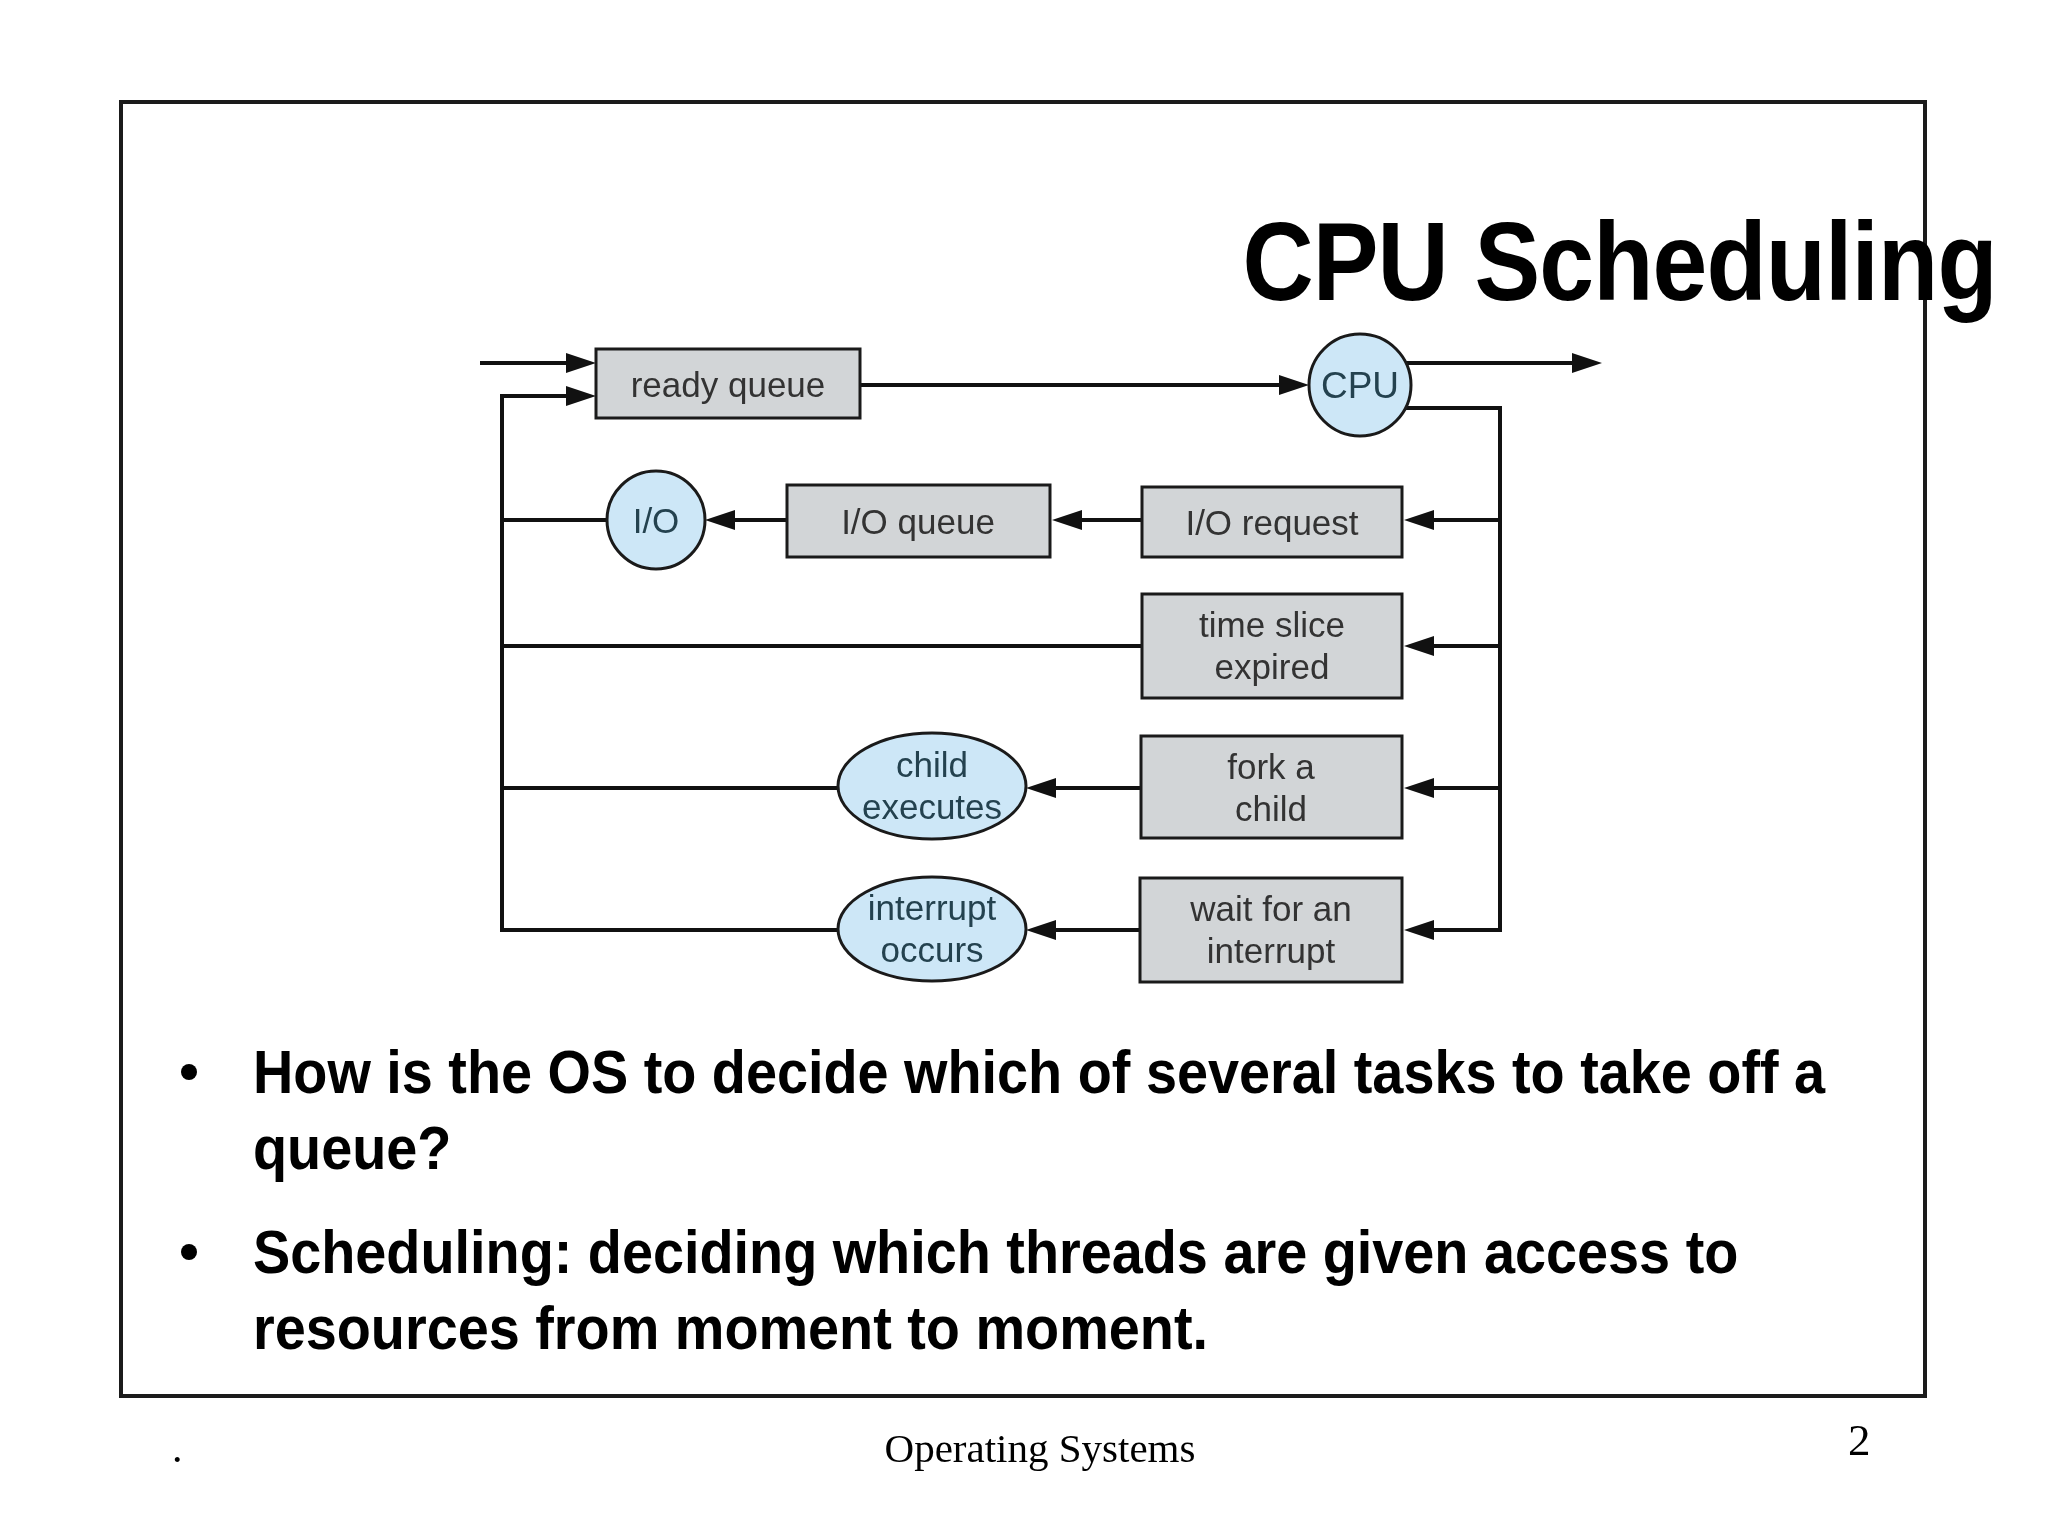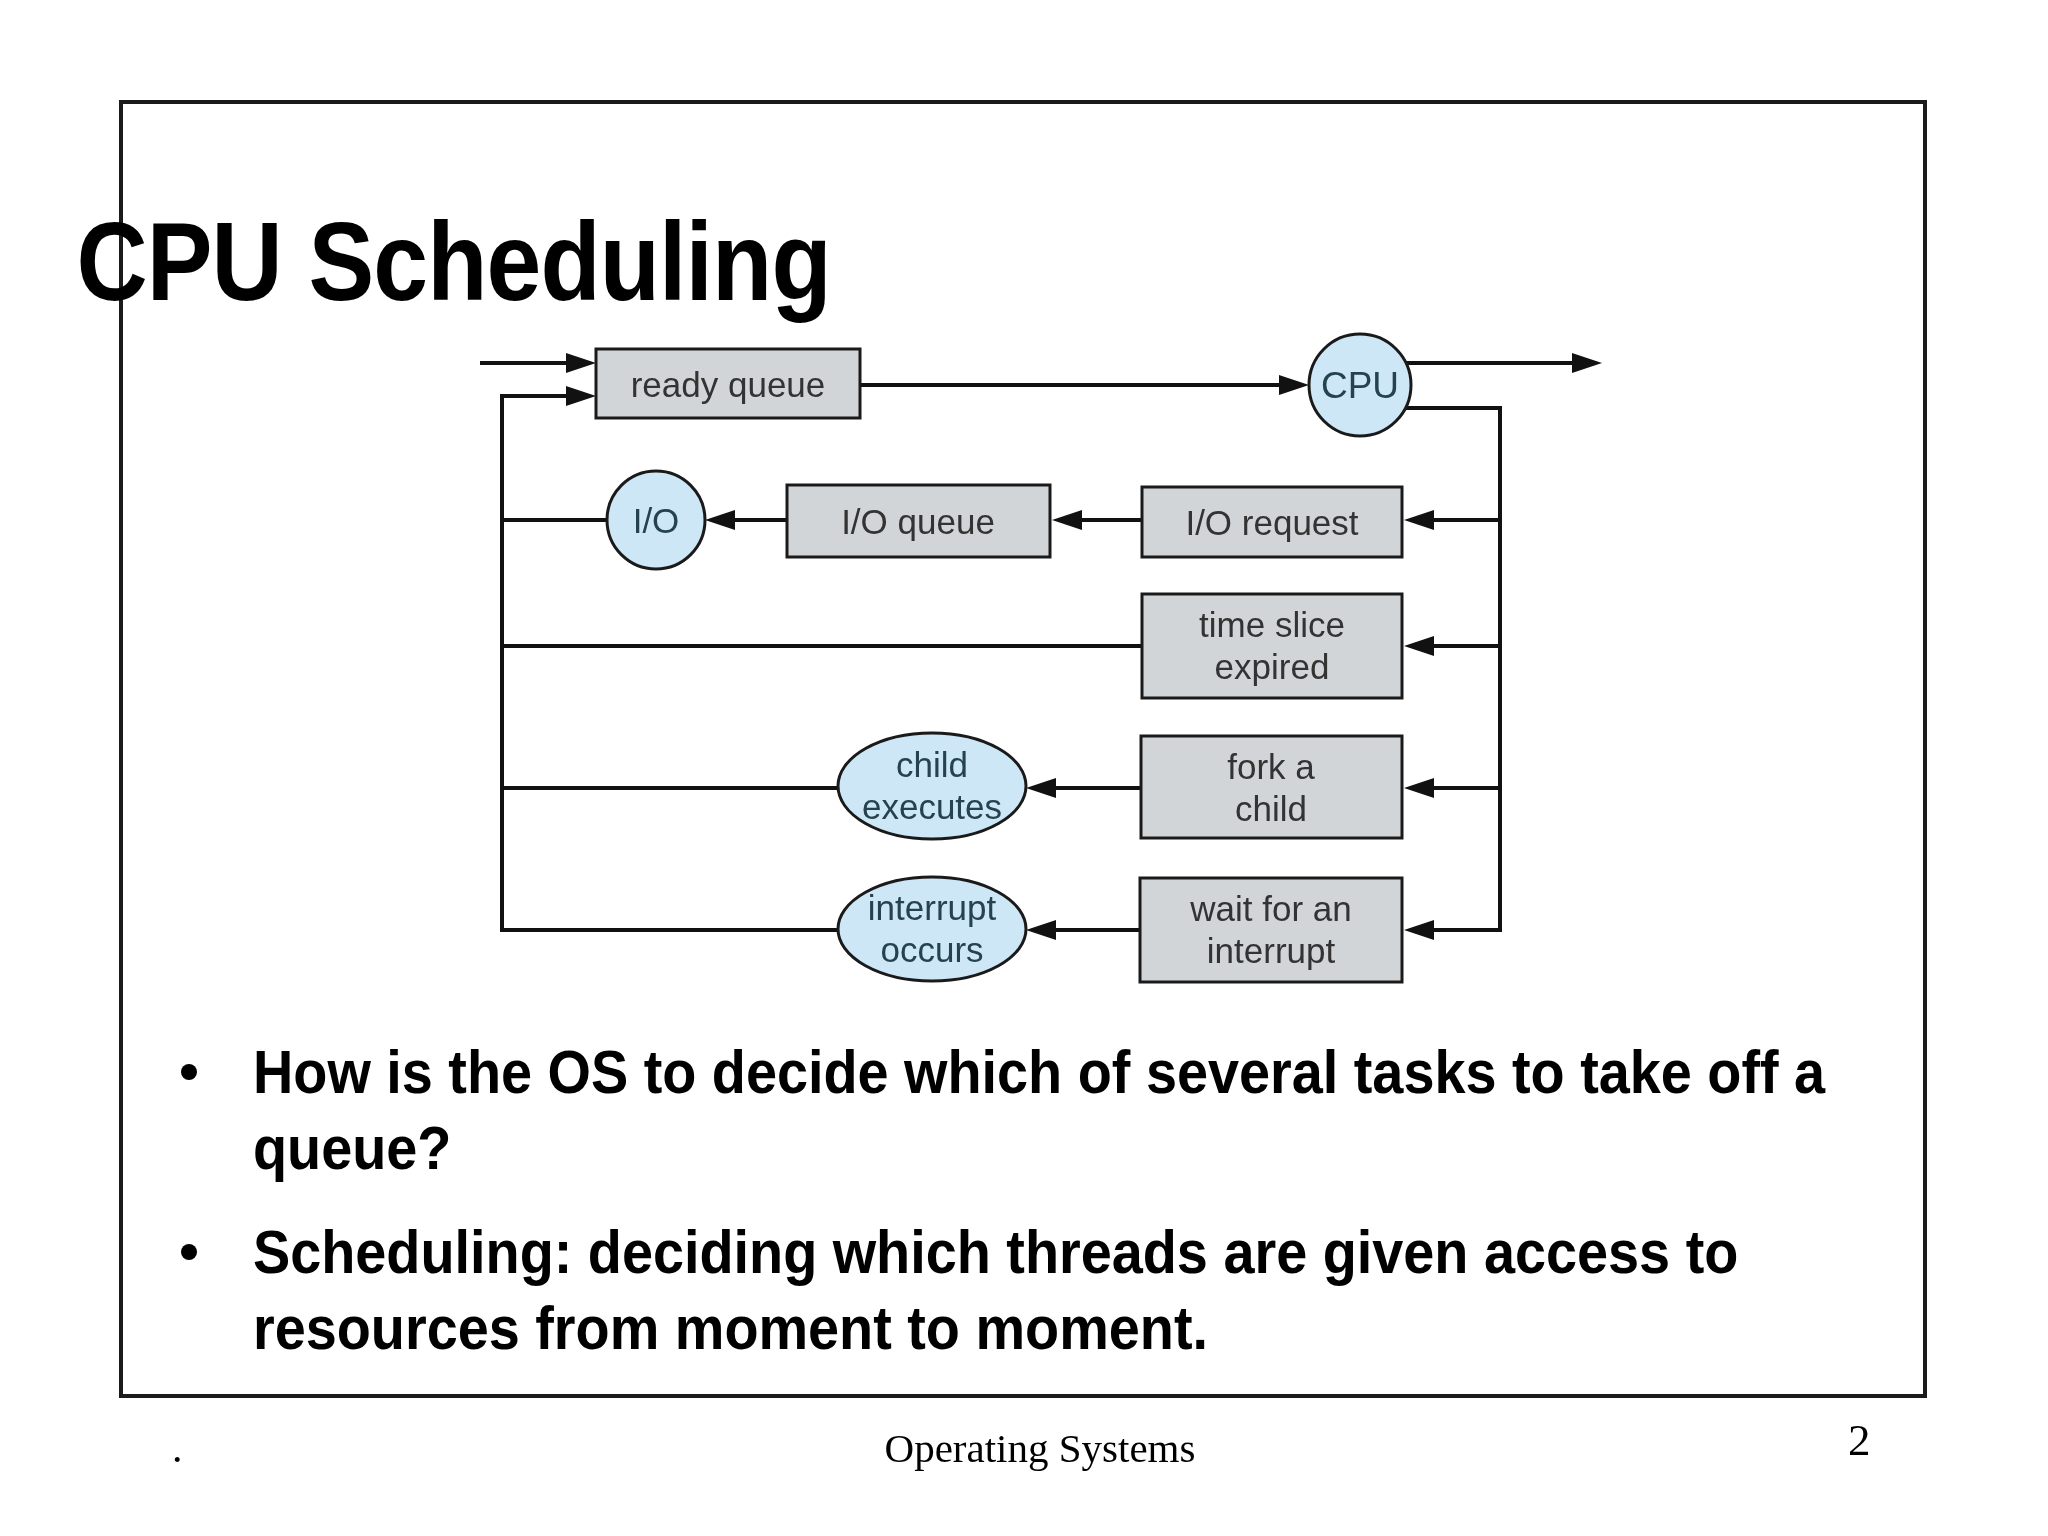--- a/index.html
+++ b/index.html
@@ -1,20 +1,20 @@
 <!DOCTYPE html>
 <html><head>
 <meta charset="utf-8">
 <style>
   html,body{margin:0;padding:0;background:#ffffff;}
   .stage{position:relative;width:2048px;height:1536px;background:#ffffff;overflow:hidden;
          font-family:"Liberation Sans",sans-serif;}
   .slide-border{position:absolute;left:119px;top:100px;width:1808px;height:1298px;
                 box-sizing:border-box;border:4px solid #1b1b1b;background:transparent;}
-  .title-wrap{position:absolute;left:0;right:0;top:200px;text-align:left;padding-left:25px;}
+  .title-wrap{position:absolute;left:0;right:0;top:200px;text-align:right;padding-left:25px;}
   .title{display:inline-block;font-size:112px;font-weight:bold;color:#000;line-height:1.1;
          transform:scaleX(0.88);transform-origin:center top;letter-spacing:-1px;white-space:nowrap;}
   svg.diagram{position:absolute;left:0;top:0;}
   svg .node-label{font-family:"Liberation Sans",sans-serif;font-size:35px;fill:#333333;}
   svg .blue-label{font-family:"Liberation Sans",sans-serif;font-size:35px;fill:#24424f;}
   svg .cpu-label{font-family:"Liberation Sans",sans-serif;font-size:37px;fill:#24424f;}
   .bullets{position:absolute;left:253px;top:1034px;width:1790px;
            transform:scaleX(0.9);transform-origin:left top;}
   .bullet-item{font-size:62px;font-weight:bold;color:#000;line-height:76px;margin:0 0 28px 0;}
   .bullet-dot{position:absolute;width:16px;height:16px;border-radius:50%;background:#000;}

